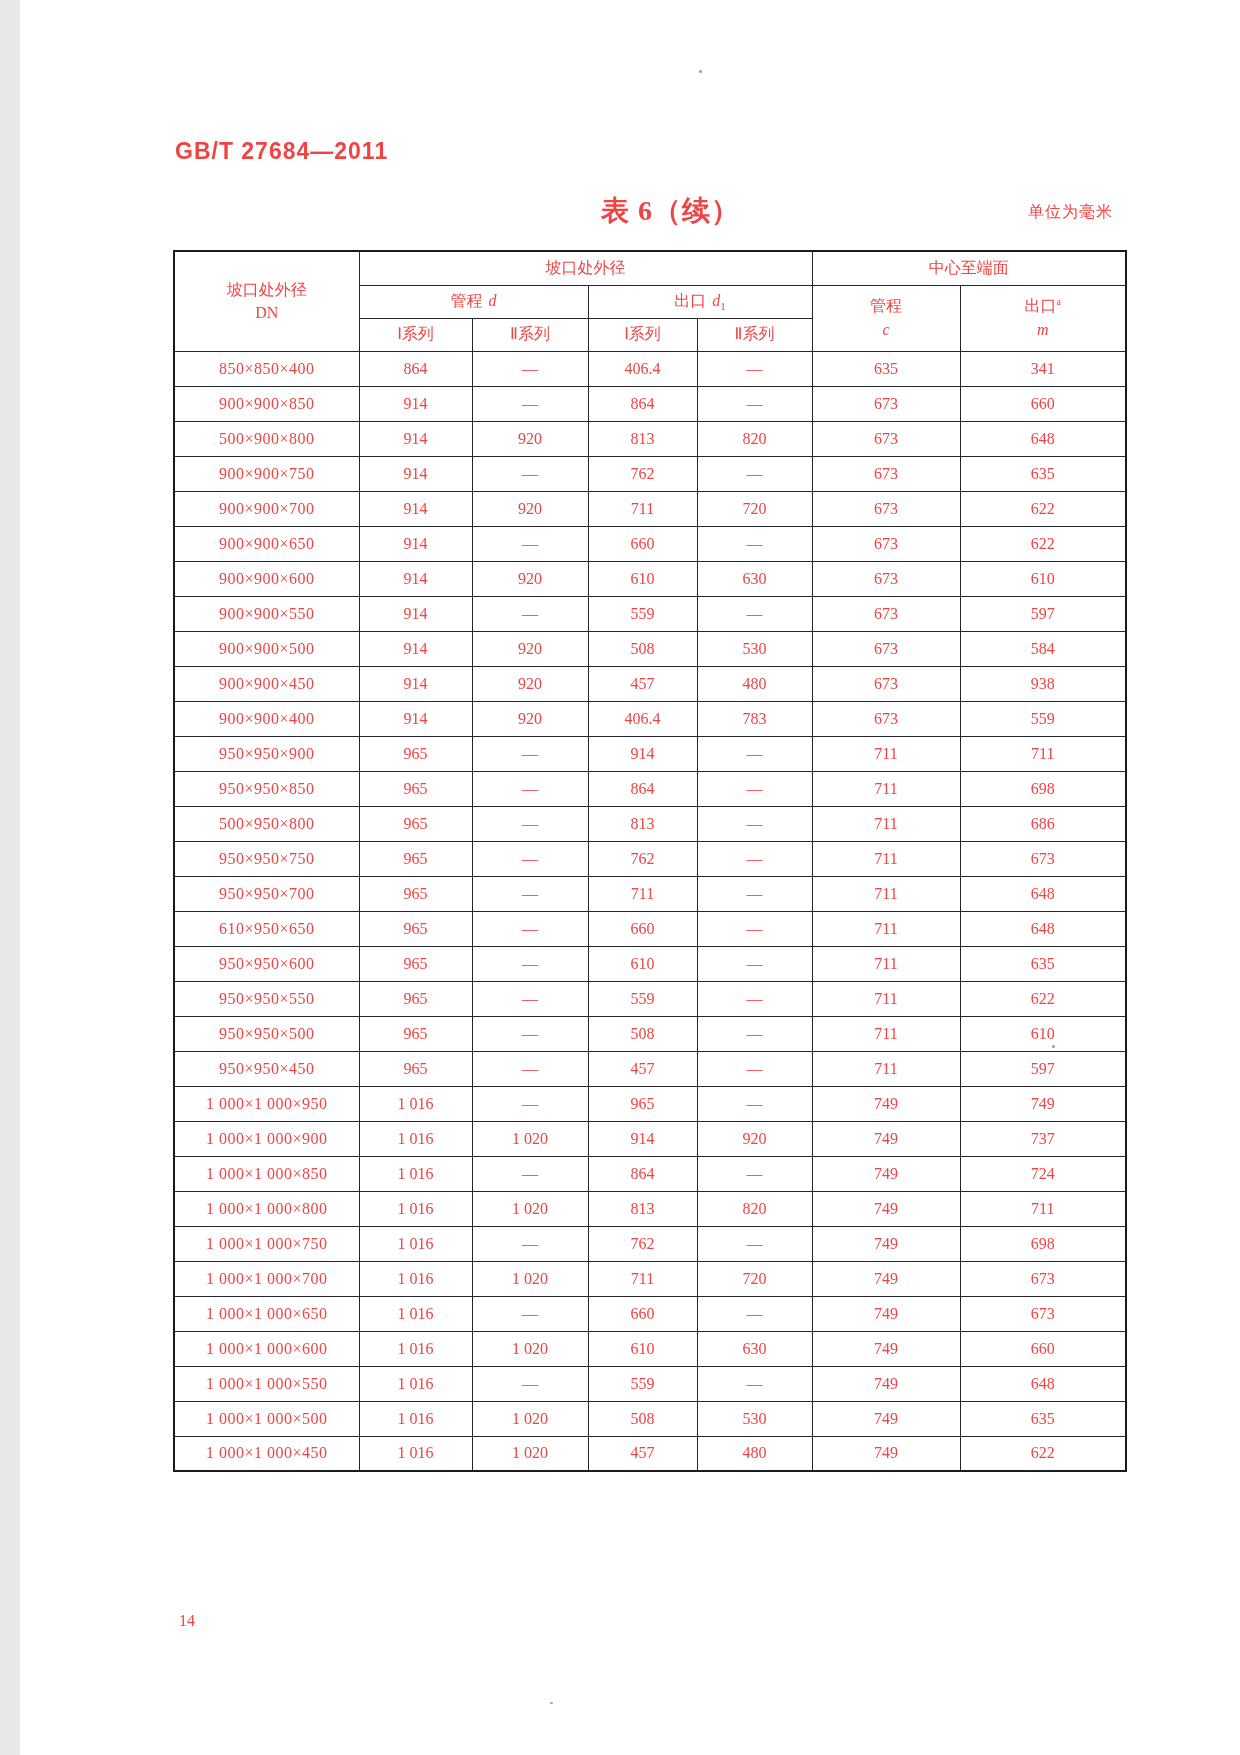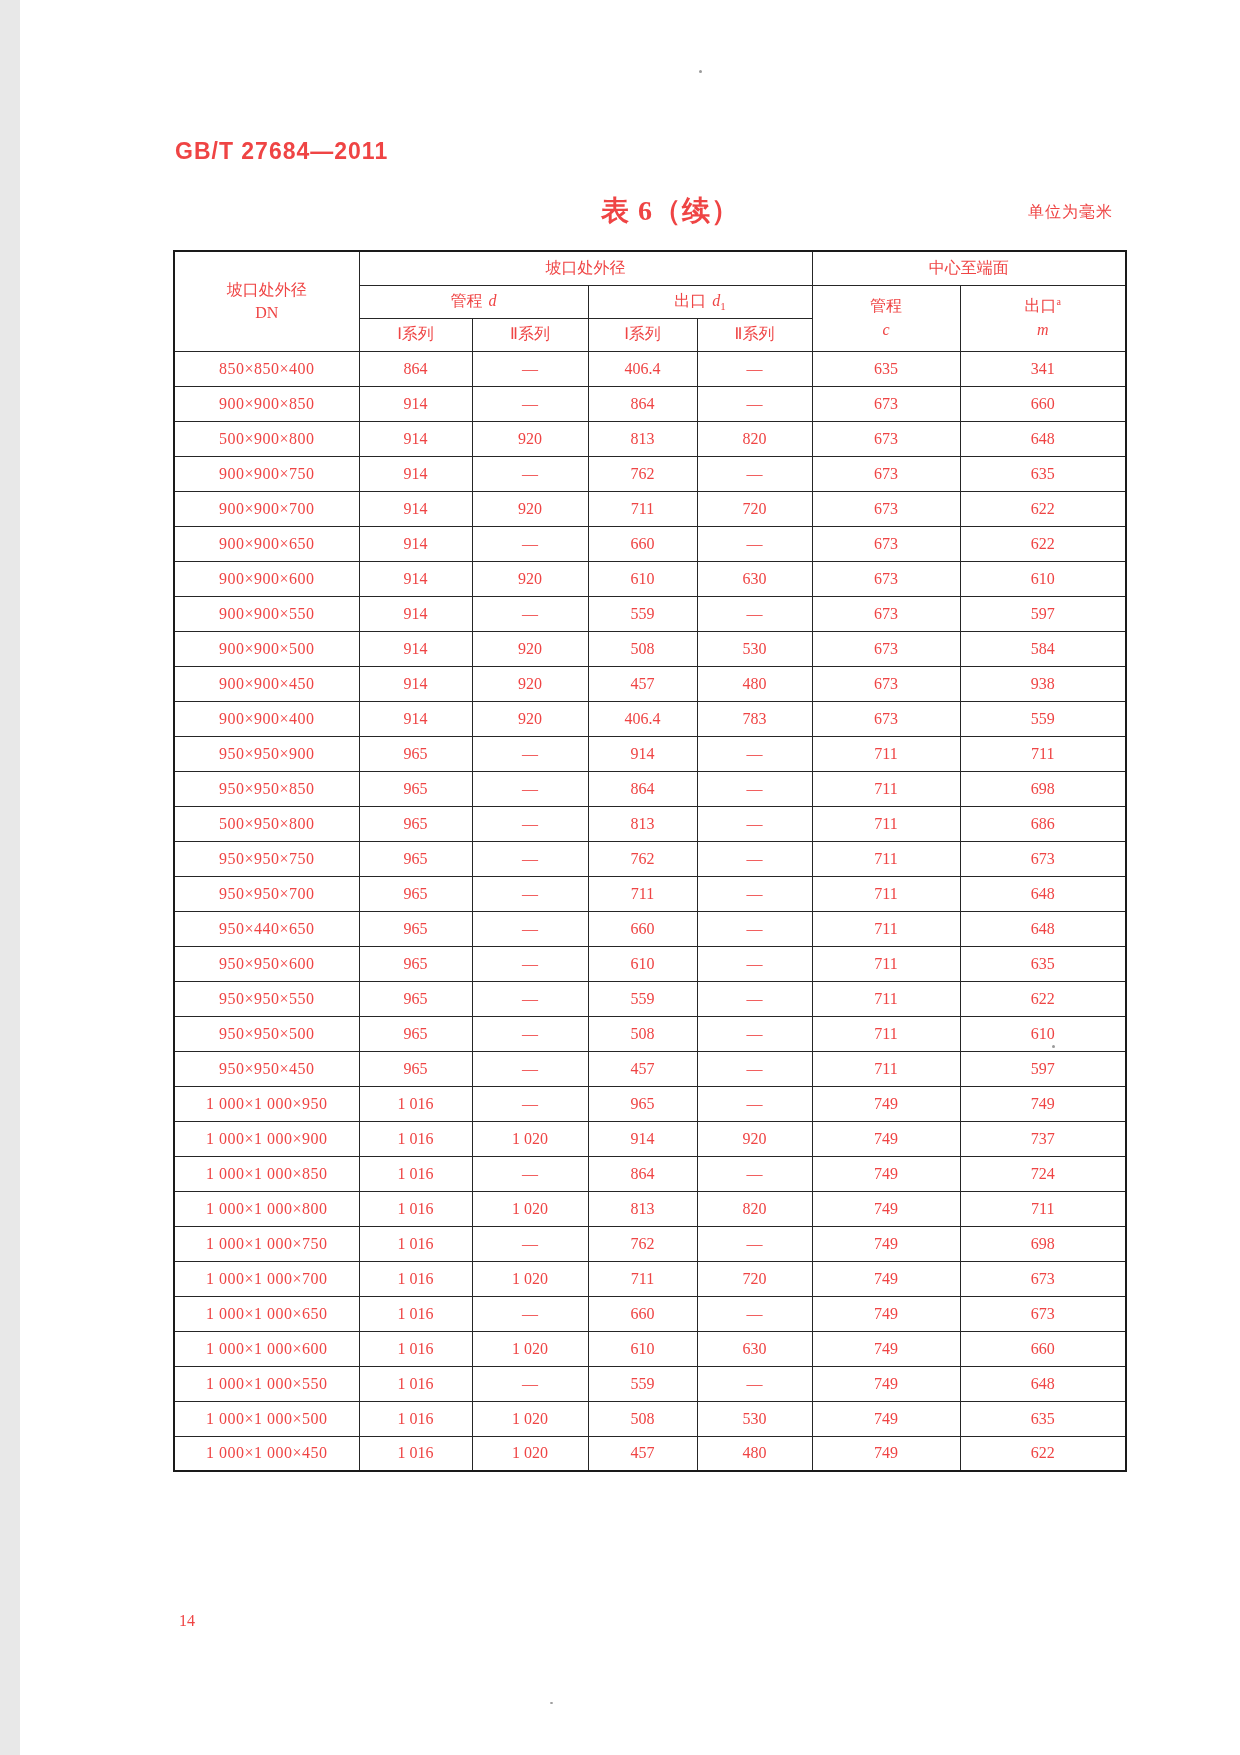--- a/index.html
+++ b/index.html
@@ -251,21 +251,21 @@
         <tr>
           <td class="dn">950×950×700</td>
           <td>965</td>
           <td>—</td>
           <td>711</td>
           <td>—</td>
           <td>711</td>
           <td>648</td>
         </tr>
         <tr>
-          <td class="dn">950×440×650</td>
+          <td class="dn">610×950×650</td>
           <td>965</td>
           <td>—</td>
           <td>660</td>
           <td>—</td>
           <td>711</td>
           <td>648</td>
         </tr>
         <tr>
           <td class="dn">950×950×600</td>
           <td>965</td>

